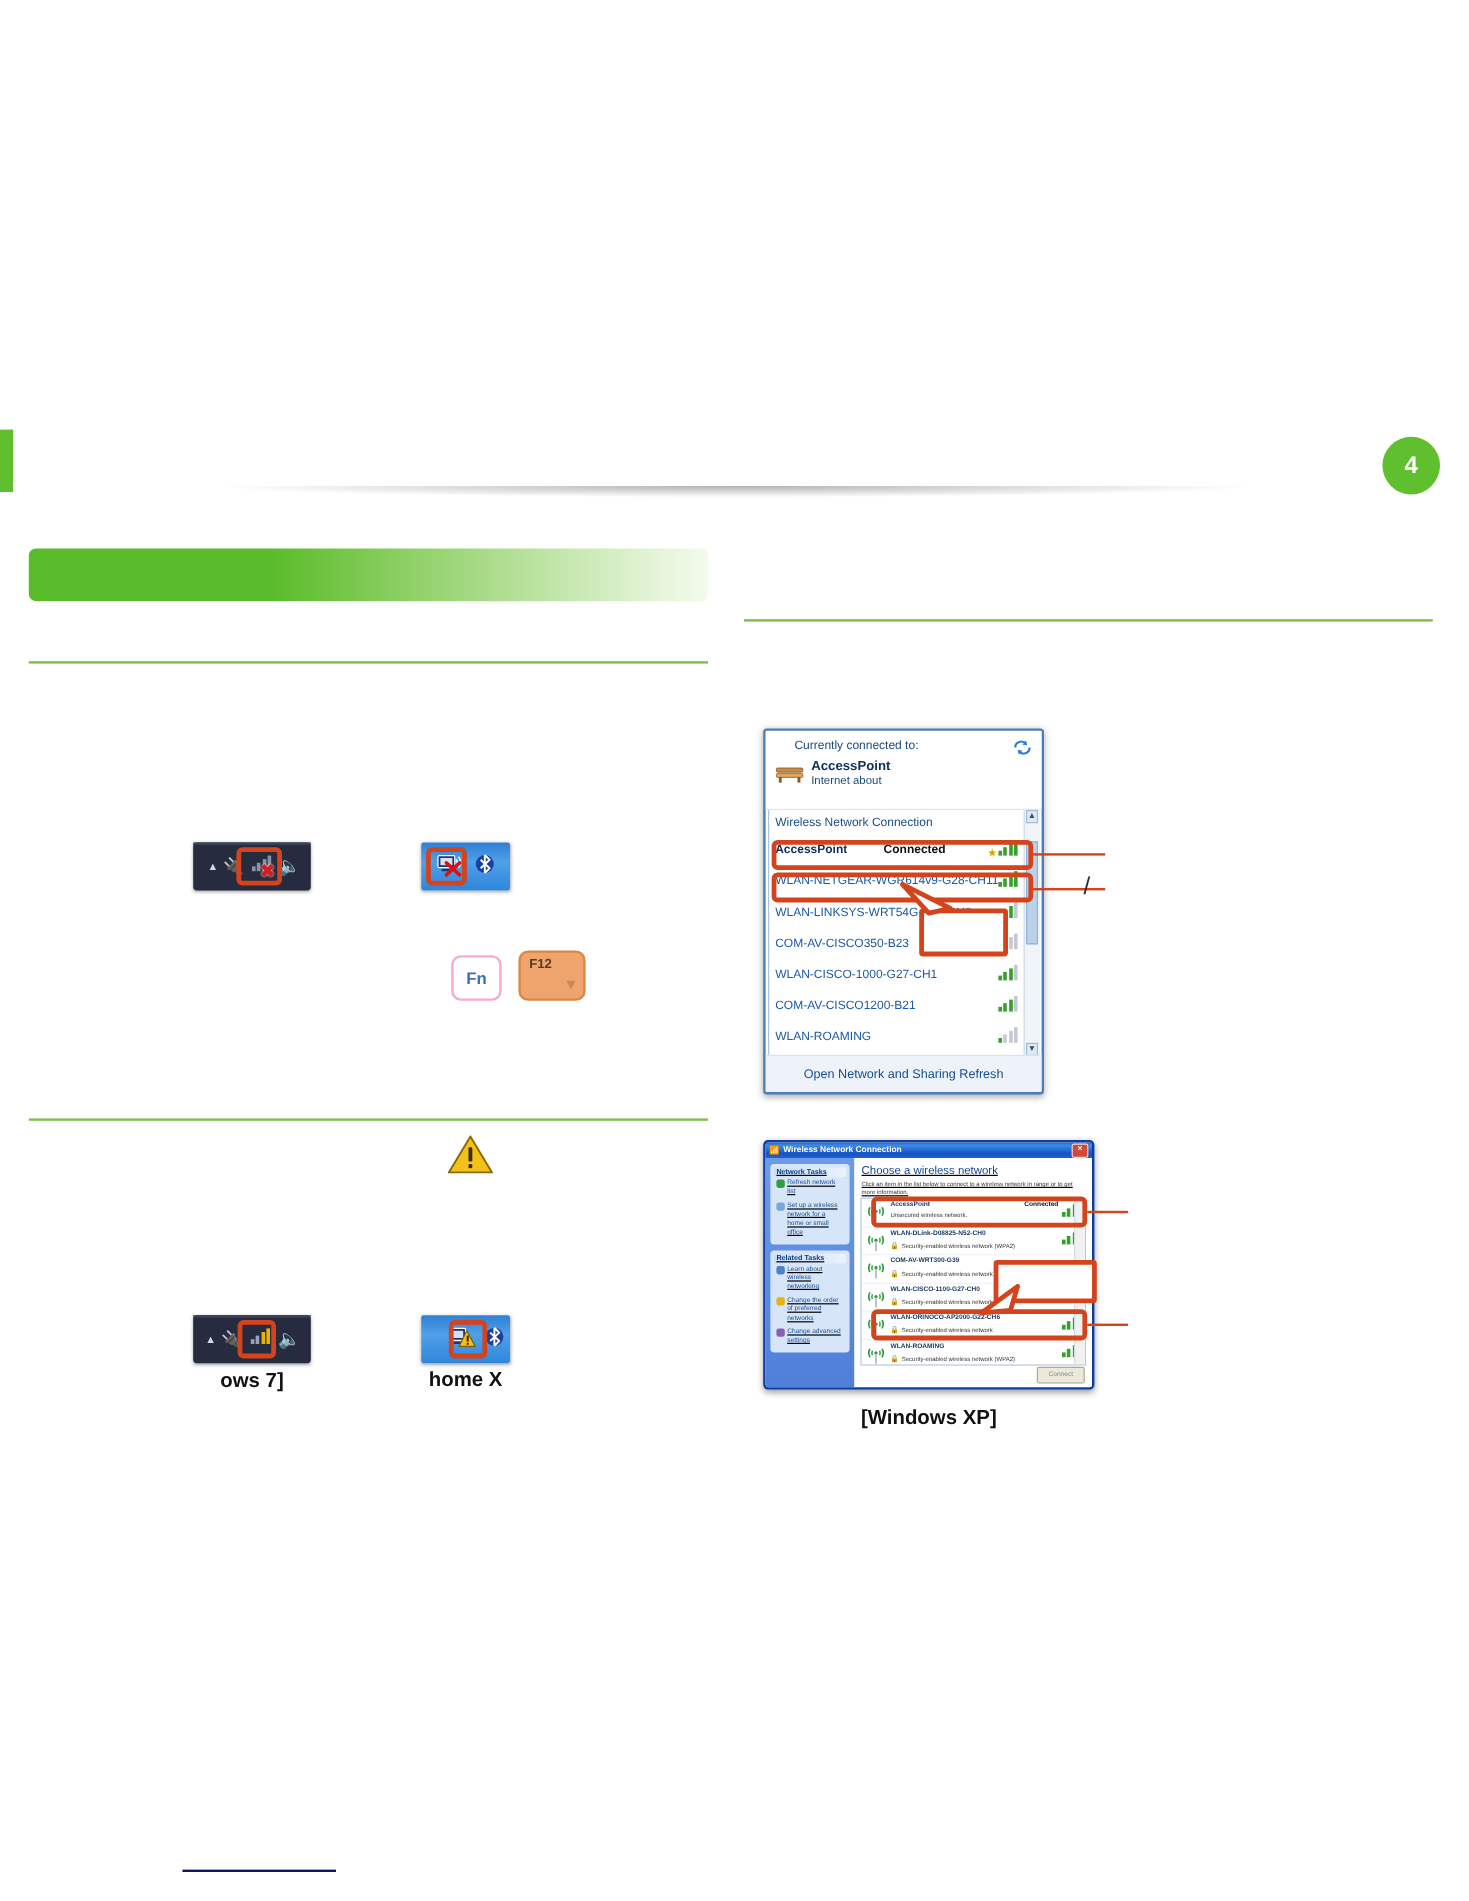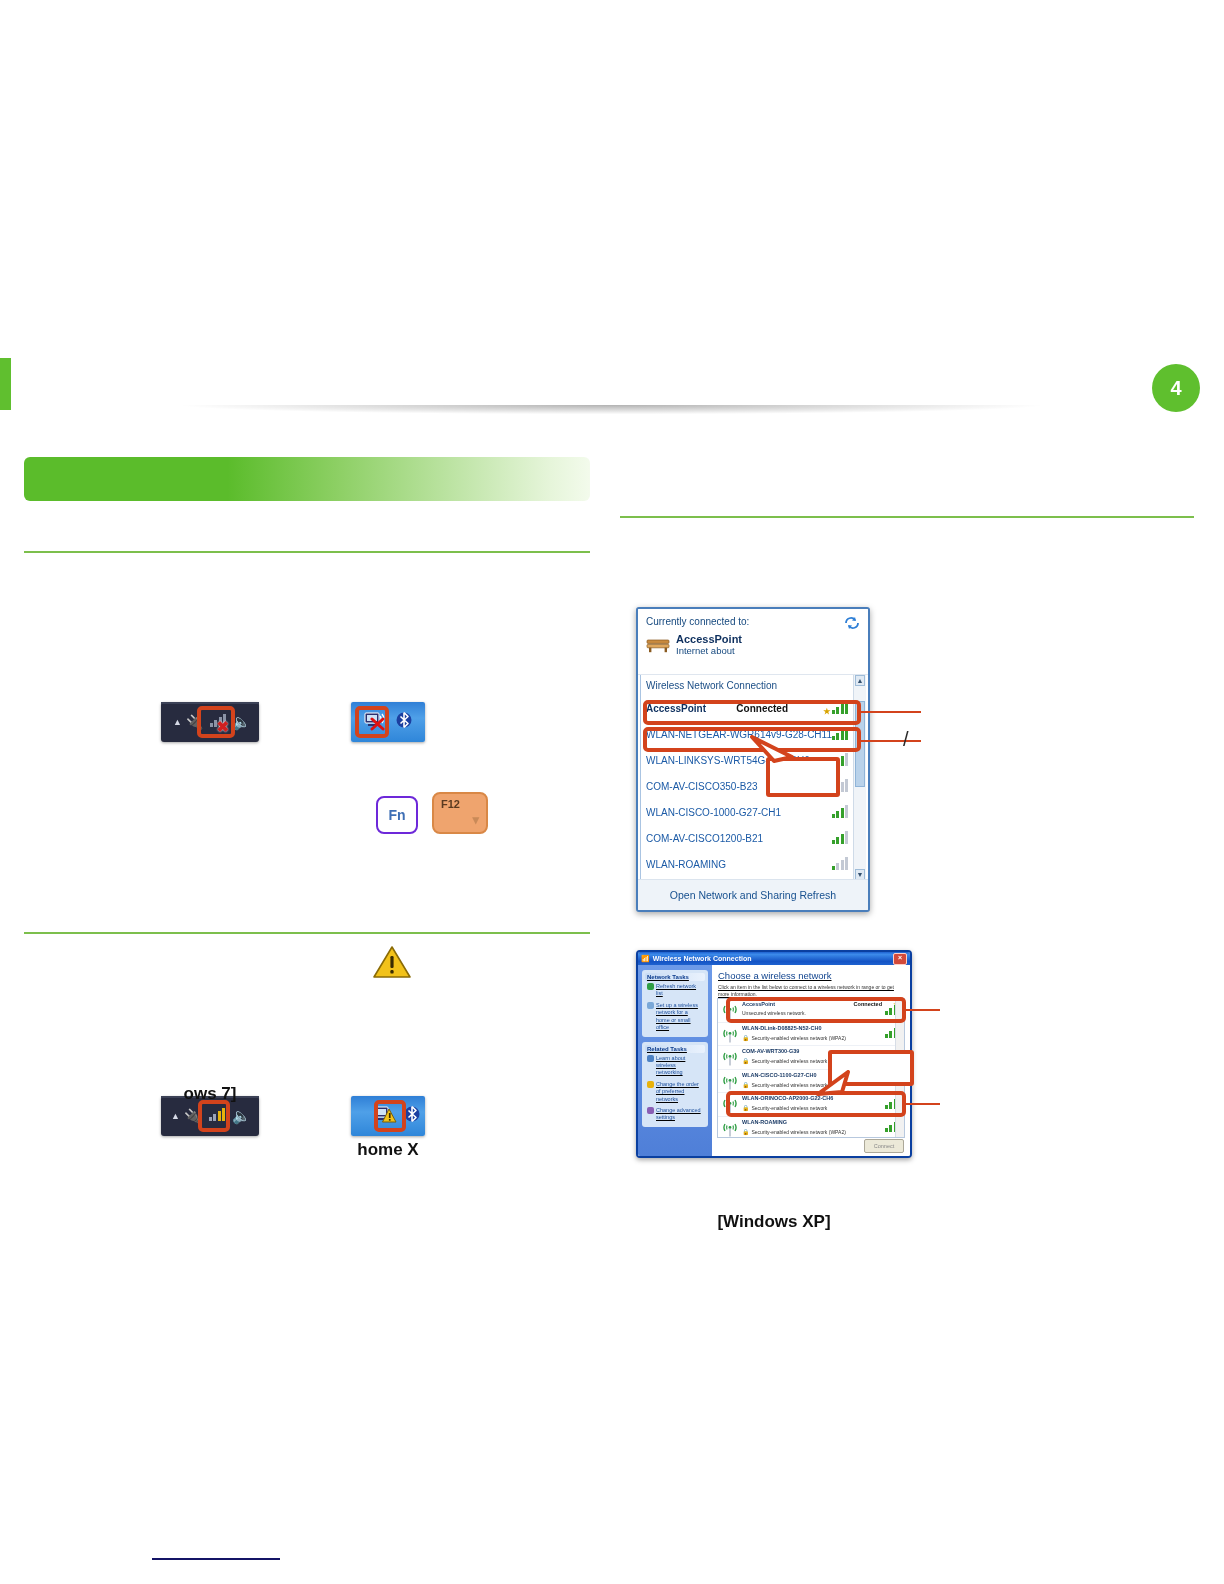--- a/index.html
+++ b/index.html
@@ -74,21 +74,21 @@
   .speaker{color:#e9ecf4;font-size:15px;}
   .tri-up{color:#d5d9e6;font-size:9px;}
   .plug{color:#e3e6ef;font-size:14px;}
 
   
   .key{
     position:absolute;border-radius:8px;box-sizing:border-box;
     display:flex;align-items:center;justify-content:center;
     font-size:14px;font-weight:bold;
   }
-  #key-fn{left:376px;top:796px;width:42px;height:38px;background:#ffffff;border:2px solid #6d28d9;color:#3e6fb5;}
+  #key-fn{left:376px;top:796px;width:42px;height:38px;background:#ffffff;border:2px solid #f9a8d4;color:#3e6fb5;}
   #key-f12{
     left:432px;top:792px;width:56px;height:42px;background:#efa46e;border:2px solid #d98846;
     color:#5a3a20;font-size:11px;align-items:flex-start;justify-content:flex-start;
     padding:4px 0 0 7px;position:absolute;
   }
   #key-f12 .wifi-glyph{
     position:absolute;right:7px;bottom:5px;color:#c98a58;font-size:13px;
   }
 
   #warn-icon{
@@ -103,21 +103,21 @@
   
   #win7-popup{
     position:absolute;left:636px;top:607px;width:234px;height:305px;
     background:#ffffff;border:2px solid #4a7ebb;border-radius:3px;
     box-sizing:border-box;box-shadow:0 2px 6px rgba(0,0,0,.35);
     font-size:9.5px;color:#123a70;overflow:hidden;
   }
   #win7-inner{position:absolute;left:2px;top:2px;right:2px;bottom:2px;border:1px solid #aac4e2;box-sizing:border-box;}
   #win7-currently{
     position:absolute;left:0;top:0;right:0;height:66px;background:#fff;
-    border-bottom:1px solid #dfe6ef;box-sizing:border-box;padding:7px 8px;
+    border-bottom:1px solid #dfe6ef;box-sizing:border-box;padding:7px 24px;
   }
   #cc-label{font-size:10px;color:#16497f;}
   #ap-name{font-size:11px;font-weight:bold;color:#0d2f5e;}
   #ap-sub{font-size:9.5px;color:#16497f;}
   .bench-icon{
     position:absolute;left:8px;top:26px;width:24px;height:18px;
   }
   #refresh-icon{position:absolute;right:8px;top:7px;width:16px;height:14px;}
   #wnc-header{
     position:absolute;left:0;top:66px;right:0;height:20px;
@@ -267,21 +267,21 @@
     <span class="bars yellowtop">
         <i></i>
         <i></i>
         <i></i>
         <i></i>
       </span>
   </span>
   <span class="speaker">🔈</span>
 </div>
 <div class="hl-box" id="hl7on" style="left:198px;top:1100px;width:32px;height:32px;"></div>
-<div class="caption" id="cap7" style="left:161px;top:1084px;width:98px;">ows 7]</div>
+<div class="caption" id="cap7" style="left:161px;top:1141px;width:98px;">ows 7]</div>
 
 <div class="tray-xp" id="trayxp-on" style="left:351px;top:1096px;width:74px;height:40px;justify-content:flex-end;padding-right:5px;">
   <span class="tray-icon" style="margin-right:6px;">
     <svg width="24" height="22" viewBox="0 0 24 22">
       <rect x="1" y="4" width="13" height="10" rx="1" fill="#2b2f6e" stroke="#fff" stroke-width="1"></rect>
       <rect x="3" y="6" width="9" height="6" fill="#cfe3f7"></rect>
       <rect x="4" y="15" width="8" height="2" fill="#2b2f6e"></rect>
       <path d="M15 6 L22 19 L8.5 19 Z" fill="#f2c21a" stroke="#7a5f05" stroke-width="1"></path>
       <rect x="14.9" y="10" width="1.7" height="5" fill="#3a2c02"></rect>
       <rect x="14.9" y="16" width="1.7" height="1.7" fill="#3a2c02"></rect>
@@ -563,15 +563,15 @@
 <div class="hl-box" style="left:726px;top:997px;width:180px;height:26px;"></div>
 <div class="hl-box" style="left:726px;top:1091px;width:180px;height:26px;"></div>
 <div class="leader" style="left:906px;top:1009px;width:34px;"></div>
 <div class="leader" style="left:906px;top:1103px;width:34px;"></div>
 
 <div class="callout-bubble" style="left:828px;top:1050px;width:78px;height:28px;"></div>
 <svg style="position:absolute;left:812px;top:1070px;width:46px;height:30px;">
   <path d="M6 24 L36 2 L30 22 Z" fill="#ffffff" stroke="#d3431c" stroke-width="4" stroke-linejoin="round"></path>
 </svg>
 
-<div class="caption" style="left:636px;top:1212px;width:276px;">[Windows XP]</div>
+<div class="caption" style="left:636px;top:1172px;width:276px;">[Windows XP]</div>
 
 <div id="footer-rule"></div>
 
 </body></html>

